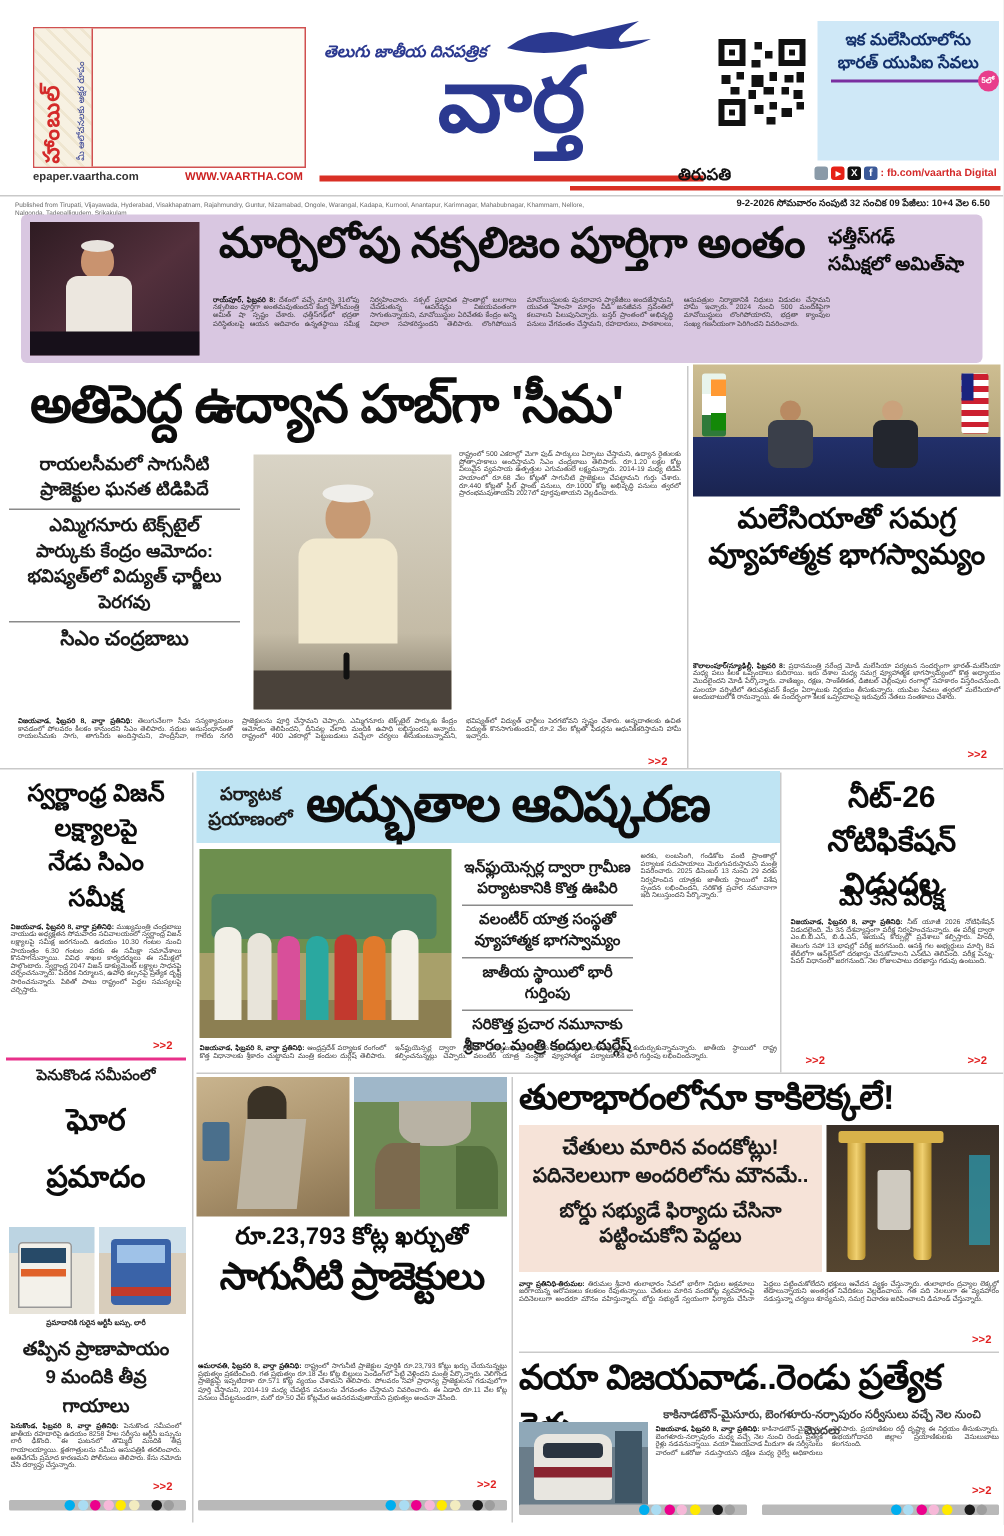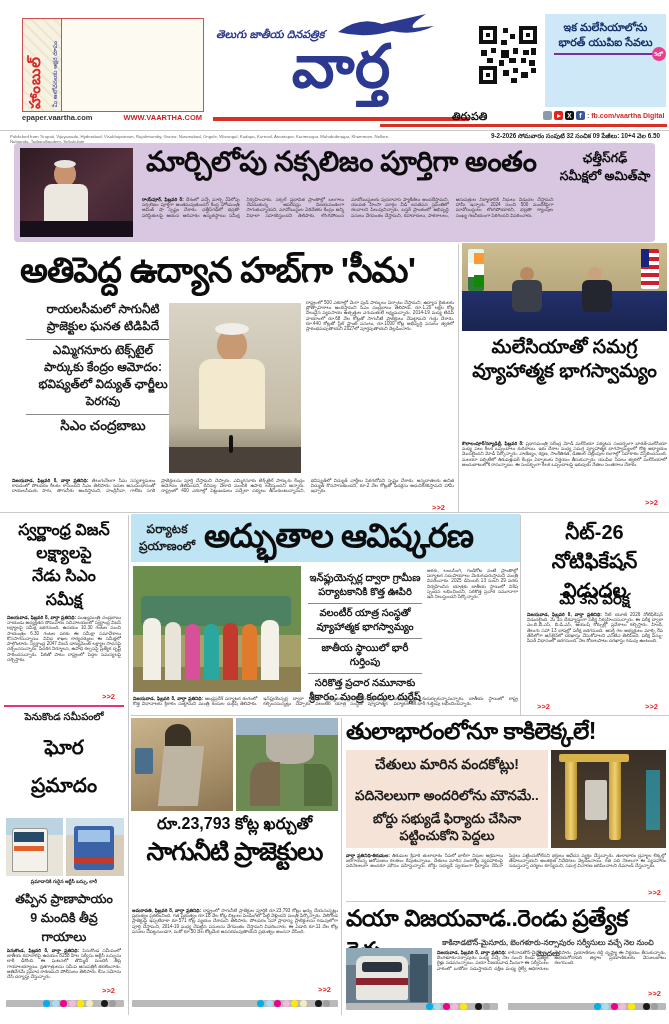--- a/index.html
+++ b/index.html
@@ -46,21 +46,21 @@
   .sic.yt{background:#e62117;}
   .sic.yt:after{content:"";position:absolute;left:3px;top:2.5px;border-left:4px solid #fff;border-top:2.2px solid transparent;border-bottom:2.2px solid transparent;}
   .sic.xx{background:#111;color:#fff;font-size:6.5px;line-height:9px;text-align:center;font-weight:bold;}
   .sic.fb{background:#3b5998;color:#fff;font-size:7px;line-height:9px;text-align:center;font-weight:bold;}
   .redrule{left:380px;top:124px;width:287px;height:3px;background:#d93025;}
   .publine{left:10px;top:134px;width:390px;font-size:4.3px;color:#666;}
   .dateline{left:398px;top:132px;width:262px;font-size:6.3px;font-weight:bold;color:#1a1a1a;text-align:right;}
   
   .topstory{left:14px;top:143px;width:641px;height:99px;background:#d9c7e1;border-radius:4px;}
   .h-top{left:146px;top:146px;width:408px;font-size:28px;font-weight:bold;color:#0d0d0d;letter-spacing:-0.5px;}
-  .h-topside{left:552px;top:150px;width:106px;font-size:12.5px;font-weight:bold;color:#0d0d0d;text-align:center;line-height:1.4;}
+  .h-topside{left:552px;top:150px;width:106px;font-size:12.5px;font-weight:bold;color:#0d0d0d;text-align:left;line-height:1.4;}
   
   .h1b{font-weight:bold;color:#0d0d0d;}
   .subheadline{font-weight:bold;color:#1c1c1c;}
   .under{border-bottom:1px solid #8a8a8a;padding-bottom:3px;margin-bottom:3px;}
   .photo{background:#ccc;overflow:hidden;position:absolute;}
   .cap{font-size:4.8px;font-weight:bold;color:#222;}
   .regstrip{position:absolute;height:7px;background:#b9b9b9;border-radius:1px;}
   .regdots{position:absolute;top:0;right:8px;display:flex;gap:1.5px;}
   .regdots i{width:7px;height:7px;border-radius:50%;display:block;}
   .c1{background:#00aeef;} .c2{background:#aadcf2;} .c3{background:#ec008c;} .c4{background:#f6b8d8;}
@@ -160,21 +160,21 @@
   <div class="abs h-topside pre">ఛత్తీస్‌గఢ్
 సమీక్షలో అమిత్‌షా</div>
   <p class="abs tinybody cols5 clip" style="left:142px;top:197px;width:516px;height:41px;margin:0">
     <span class="dl">రాయ్‌పూర్, ఫిబ్రవరి 8:</span>
     <span>దేశంలో వచ్చే మార్చి 31లోపు నక్సలిజం పూర్తిగా అంతమవుతుందని కేంద్ర హోంమంత్రి అమిత్ షా స్పష్టం చేశారు. ఛత్తీస్‌గఢ్‌లో భద్రతా పరిస్థితులపై ఆయన ఆదివారం ఉన్నతస్థాయి సమీక్ష నిర్వహించారు. నక్సల్ ప్రభావిత ప్రాంతాల్లో బలగాలు చేపడుతున్న ఆపరేషన్లు విజయవంతంగా సాగుతున్నాయని, మావోయిస్టుల ఏరివేతకు కేంద్రం అన్ని విధాలా సహకరిస్తుందని తెలిపారు. లొంగిపోయిన మావోయిస్టులకు పునరావాస ప్యాకేజీలు అందజేస్తామని, యువత హింసా మార్గం వీడి జనజీవన స్రవంతిలో కలవాలని పిలుపునిచ్చారు. బస్తర్ ప్రాంతంలో అభివృద్ధి పనులు వేగవంతం చేస్తామని, రహదారులు, పాఠశాలలు, ఆసుపత్రుల నిర్మాణానికి నిధులు విడుదల చేస్తామని హామీ ఇచ్చారు. 2024 నుంచి 500 మందికిపైగా మావోయిస్టులు లొంగిపోయారని, భద్రతా క్యాంపుల సంఖ్య గణనీయంగా పెరిగిందని వివరించారు.</span>
   </p>
 
   <div class="abs h1b" style="left:20px;top:250px;width:436px;font-size:35px;letter-spacing:-1px">అతిపెద్ద ఉద్యాన హబ్‌గా 'సీమ'</div>
   <div class="abs vline" style="left:458px;top:244px;height:268px"></div>
 
-  <div class="abs ctr" style="left:26px;top:302px;width:154px">
+  <div class="abs ctr" style="left:6px;top:302px;width:154px">
     <div class="subheadline under pre" style="font-size:12px">రాయలసీమలో సాగునీటి
 ప్రాజెక్టుల ఘనత టిడిపిదే</div>
     <div class="subheadline pre" style="font-size:12px">ఎమ్మిగనూరు టెక్స్‌టైల్
 పార్కుకు కేంద్రం ఆమోదం:</div>
     <div class="subheadline under pre" style="font-size:12px">భవిష్యత్‌లో విద్యుత్ ఛార్జీలు పెరగవు</div>
     <div class="subheadline" style="font-size:13.5px;margin-top:3px">సిఎం చంద్రబాబు</div>
   </div>
 
   <div class="photo" style="left:169px;top:303px;width:132px;height:170px;background:linear-gradient(180deg,#d9d4c6 0%,#c4bba6 70%,#7a7260 100%);">
     <div style="position:absolute;left:48px;top:26px;width:30px;height:32px;border-radius:50% 50% 46% 46%;background:#c79a74;"></div>
@@ -335,21 +335,21 @@
         <i class="c6"></i>
         <span class="gap"></span>
         <i class="c7"></i>
         <i class="c8"></i>
       </span>
   </div>
 
   <div class="abs vline" style="left:341px;top:718px;height:297px"></div>
   <div class="abs h1b" style="left:346px;top:718px;width:320px;font-size:23px;letter-spacing:-0.5px">తులాభారంలోనూ కాకిలెక్కలే!</div>
   <div class="abs ctr" style="left:346px;top:750px;width:202px;height:98px;background:#f6e3d8;padding-top:6px;box-sizing:border-box">
-    <div class="subheadline" style="font-size:14px;margin-bottom:12px">చేతులు మారిన వందకోట్లు!</div>
+    <div class="subheadline" style="font-size:14px;margin-bottom:0">చేతులు మారిన వందకోట్లు!</div>
     <div class="subheadline" style="font-size:13.5px;margin-bottom:4px">పదినెలలుగా అందరిలోను మౌనమే..</div>
     <div class="subheadline pre" style="font-size:13px;line-height:1.3">బోర్డు సభ్యుడే ఫిర్యాదు చేసినా
 పట్టించుకోని పెద్దలు</div>
   </div>
   <div class="photo" style="left:551px;top:750px;width:115px;height:98px;background:linear-gradient(180deg,#3a3028 0%,#55452f 100%);">
     <div style="position:absolute;left:14px;top:8px;width:12px;height:82px;background:linear-gradient(90deg,#caa23a,#f0d070,#b8922f);border-radius:3px;"></div>
     <div style="position:absolute;left:58px;top:8px;width:12px;height:82px;background:linear-gradient(90deg,#caa23a,#f0d070,#b8922f);border-radius:3px;"></div>
     <div style="position:absolute;left:8px;top:4px;width:70px;height:8px;background:#d8b24a;border-radius:2px;"></div>
     <div style="position:absolute;left:34px;top:30px;width:22px;height:40px;background:#cfcac0;border-radius:2px;"></div>
     <div style="position:absolute;right:6px;top:20px;width:14px;height:60px;background:#2aa0b8;opacity:.7;"></div>

